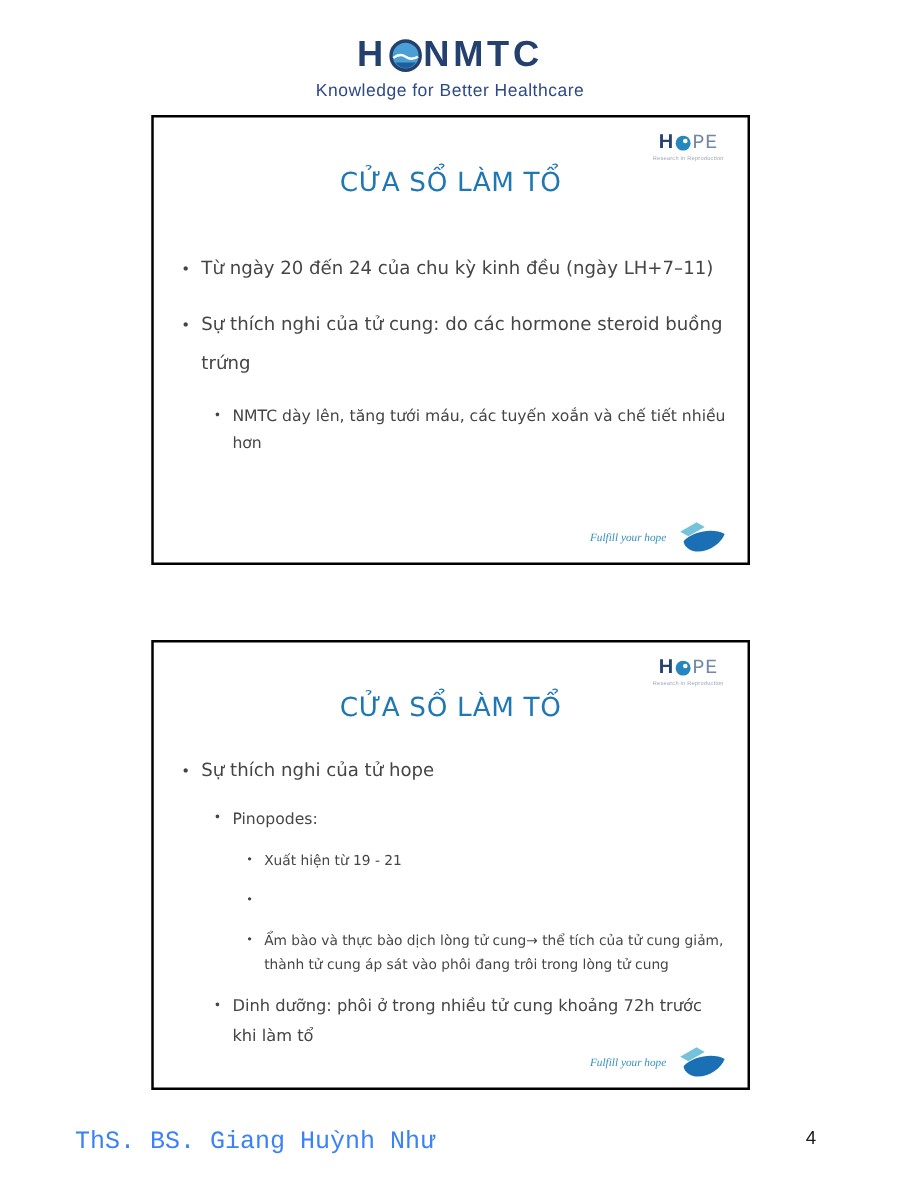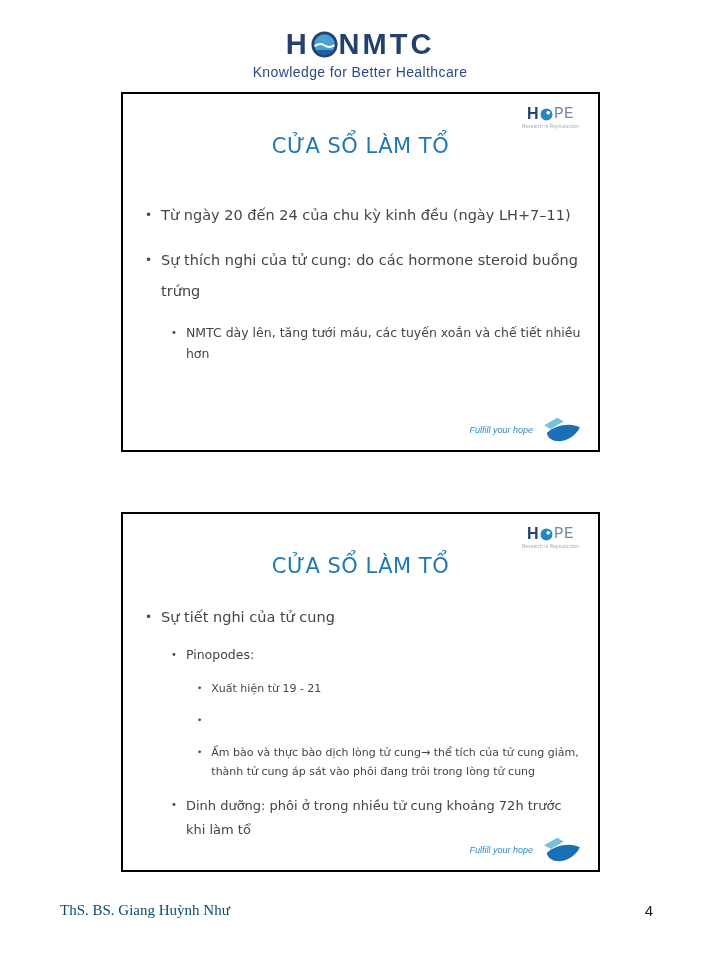--- a/index.html
+++ b/index.html
@@ -96,34 +96,34 @@
   .slide-2 .l1 { line-height: 1.6; margin-bottom: 15px; }
   .slide-2 .l1 .dot { line-height: 1.95; }
   .slide-2 .l2.last { margin-top: 3px; font-size: 13px; line-height: 1.8; }
 
   .fulfill {
     position: absolute;
     right: 16px; bottom: 5px;
     display: flex; align-items: center; gap: 7px;
   }
   .fulfill-text {
-    font-family: Liberation Sans, sans-serif;
+    font-family: Liberation Serif, serif;
     font-style: italic;
     font-size: 9px;
     color: #2f8fbf;
   }
   .swoosh { width: 42px; height: 30px; display: block; }
 
   
   .footer-author {
     position: absolute;
     left: 60px; top: 902px;
-    font-family: Liberation Serif, serif;
-    font-size: 15px;
-    color: #0c4a6e;
+    font-family: Liberation Mono, monospace;
+    font-size: 20px;
+    color: #3b82f6;
   }
   .page-number {
     position: absolute;
     right: 67px; top: 902px;
     font-family: "Liberation Sans", sans-serif;
     font-size: 15px;
     color: #1a1a1a;
   }
 </style>
 </head>
@@ -192,21 +192,21 @@
       <span class="hope-pe">PE</span>
     </div>
     <div class="hope-tagline">Research in Reproduction</div>
   </div>
 
   <div class="slide-title">CỬA SỔ LÀM TỔ</div>
 
   <div class="content">
     <div class="b l1">
       <span class="dot">•</span>
-      <span>Sự tiết nghi của tử cung</span>
+      <span>Sự thích nghi của tử hope</span>
     </div>
     <div class="b l2">
       <span class="dot">•</span>
       <span>Pinopodes:</span>
     </div>
     <div class="b l3">
       <span class="dot">•</span>
       <span>Xuất hiện từ 19 - 21</span>
     </div>
     <div class="b l3">

